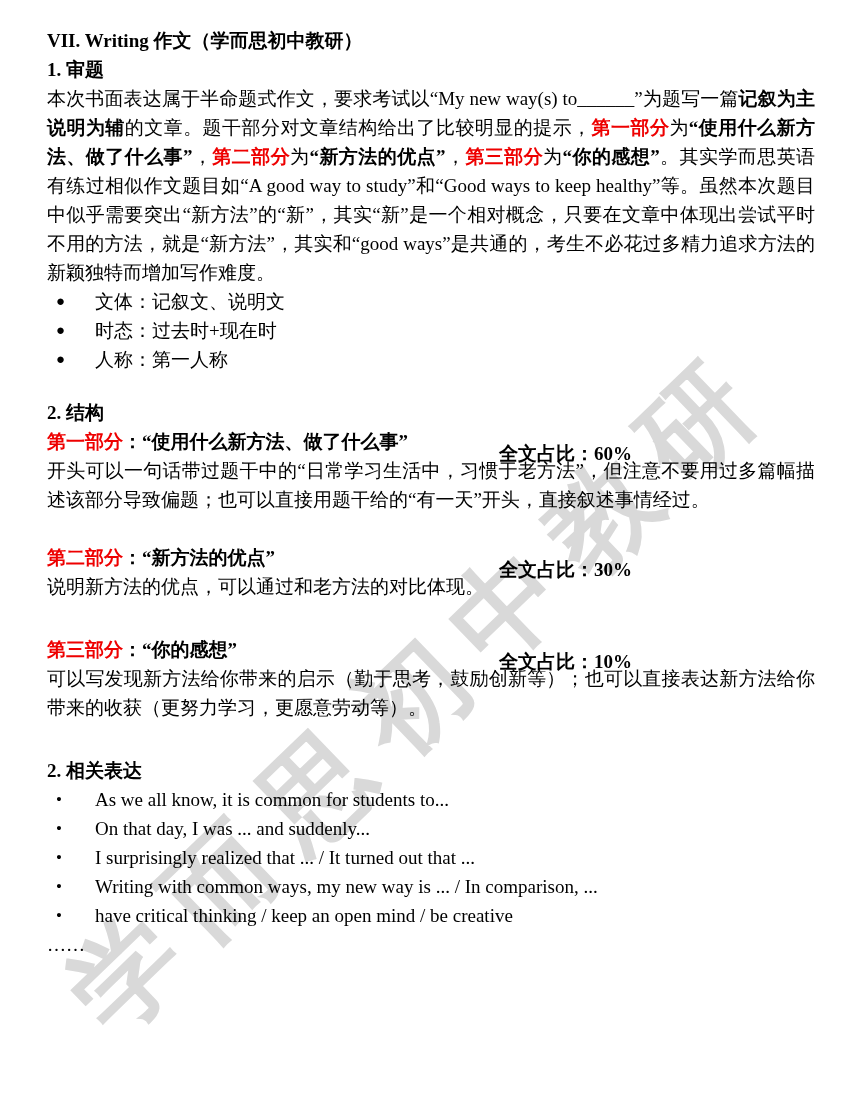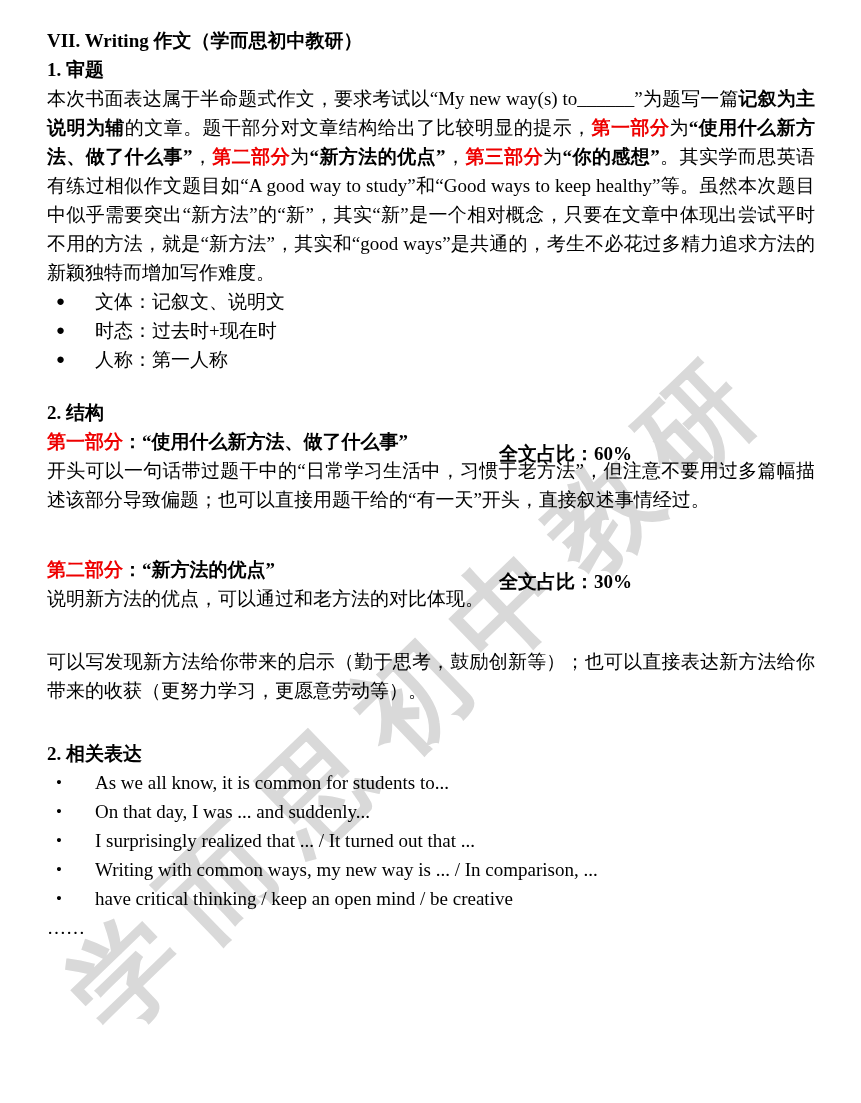--- a/index.html
+++ b/index.html
@@ -19,21 +19,21 @@
   .content {
     position:relative; z-index:1; padding:26px 46px 0 47px;
     font-size:19px; line-height:29px;
   }
   p { margin:0; }
   .just { text-align:justify; }
   .bold { font-weight:bold; }
   .red  { color:var(--red); font-weight:bold; }
   .heading { font-weight:bold; }
   .mt-sm { margin-top:24px; }
-  .mt-md { margin-top:41px; }
+  .mt-md { margin-top:29px; }
   .mt-lg { margin-top:34px; }
   .part-line { position:relative; font-weight:bold; }
   .ratio { position:absolute; left:452px; top:12px; font-weight:bold; white-space:nowrap; }
   .brow { display:flex; align-items:flex-start; }
   .bglyph { flex:0 0 48px; width:48px; padding-left:9px; }
   .bglyph.big { font-size:15px; line-height:29px; }
   .bglyph.sm  { font-size:17px; line-height:29px; }
   .btext { flex:1 1 auto; }
 </style>
 </head>
@@ -79,20 +79,24 @@
 
     <div class="mt-md">
       <p class="part-line">
         <span class="red">第二部分</span><span>：</span><span>“新方法的优点”</span>
         <span class="ratio"><span>全文占比：</span><span>30%</span></span>
       </p>
       <p class="just">说明新方法的优点，可以通过和老方法的对比体现。</p>
     </div>
 
     <div class="mt-lg">
+      <p class="part-line">
+        <span class="red">第三部分</span><span>：</span><span>“你的感想”</span>
+        <span class="ratio"><span>全文占比：</span><span>10%</span></span>
+      </p>
       <p class="just">可以写发现新方法给你带来的启示（勤于思考，鼓励创新等）；也可以直接表达新方法给你带来的收获（更努力学习，更愿意劳动等）。</p>
     </div>
 
     <p class="heading mt-lg">2. 相关表达</p>
 
     <div>
       <div class="brow">
         <span class="bglyph sm">•</span>
         <span class="btext">As we all know, it is common for students to...</span>
       </div>

